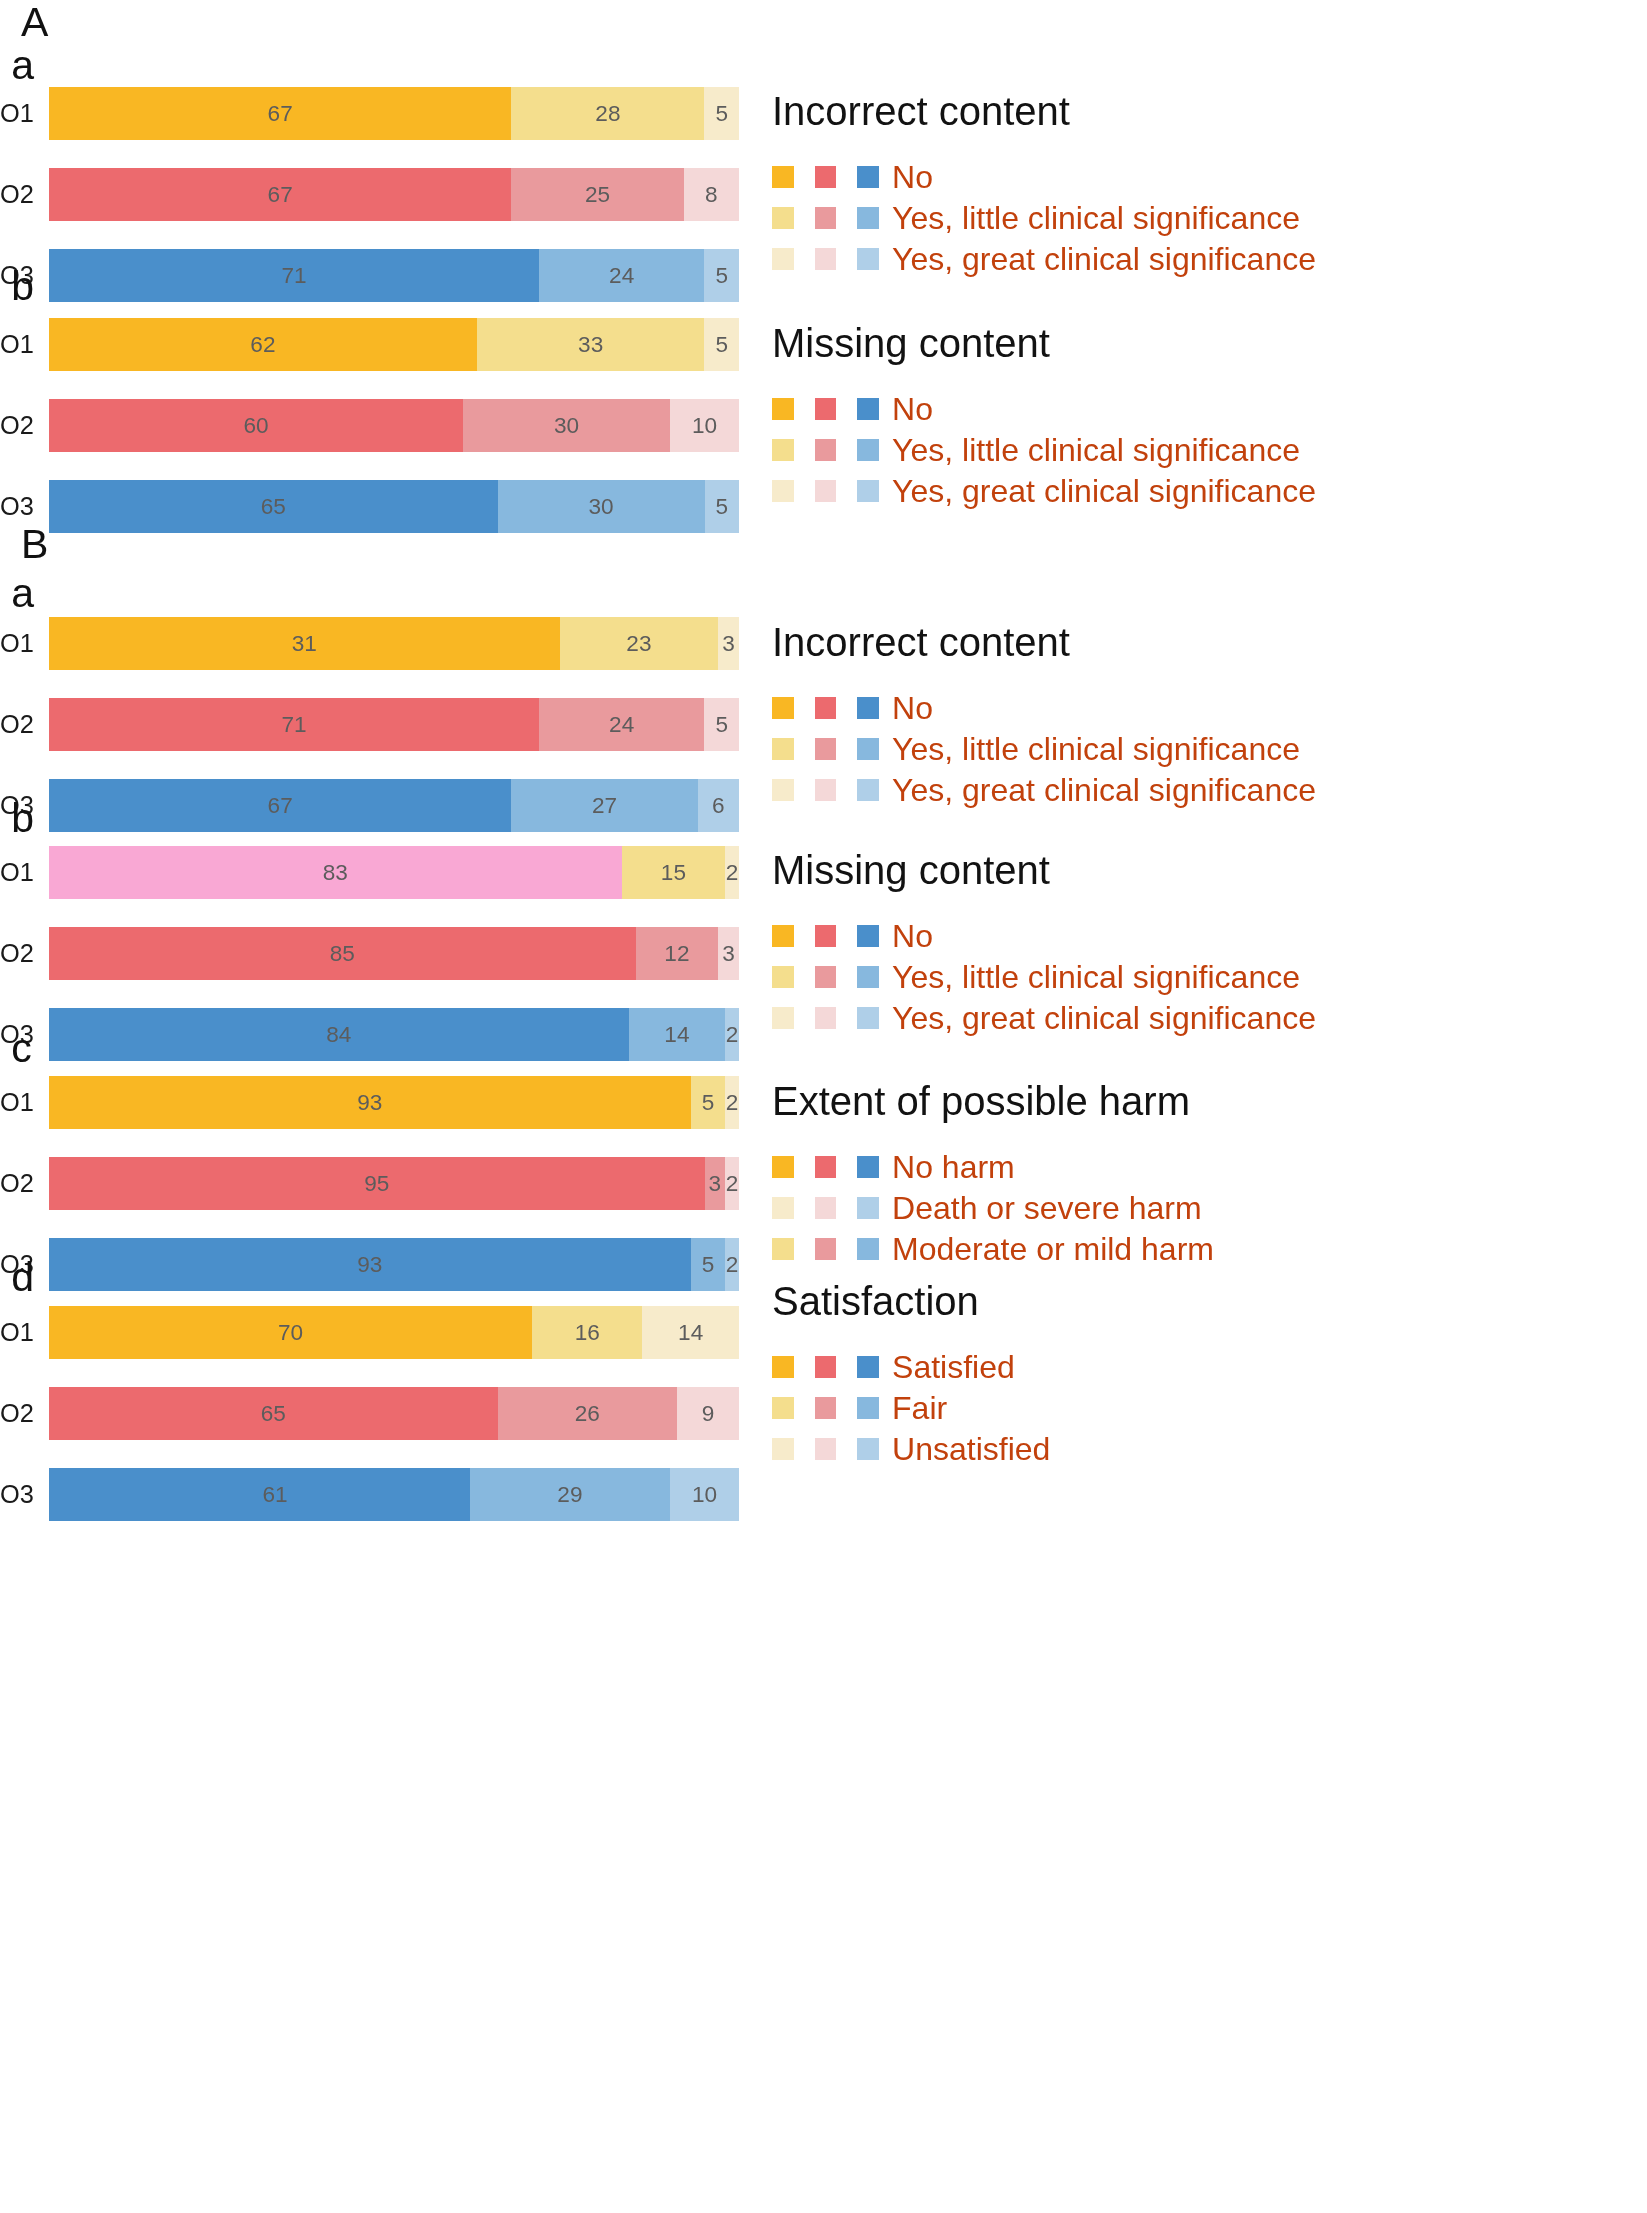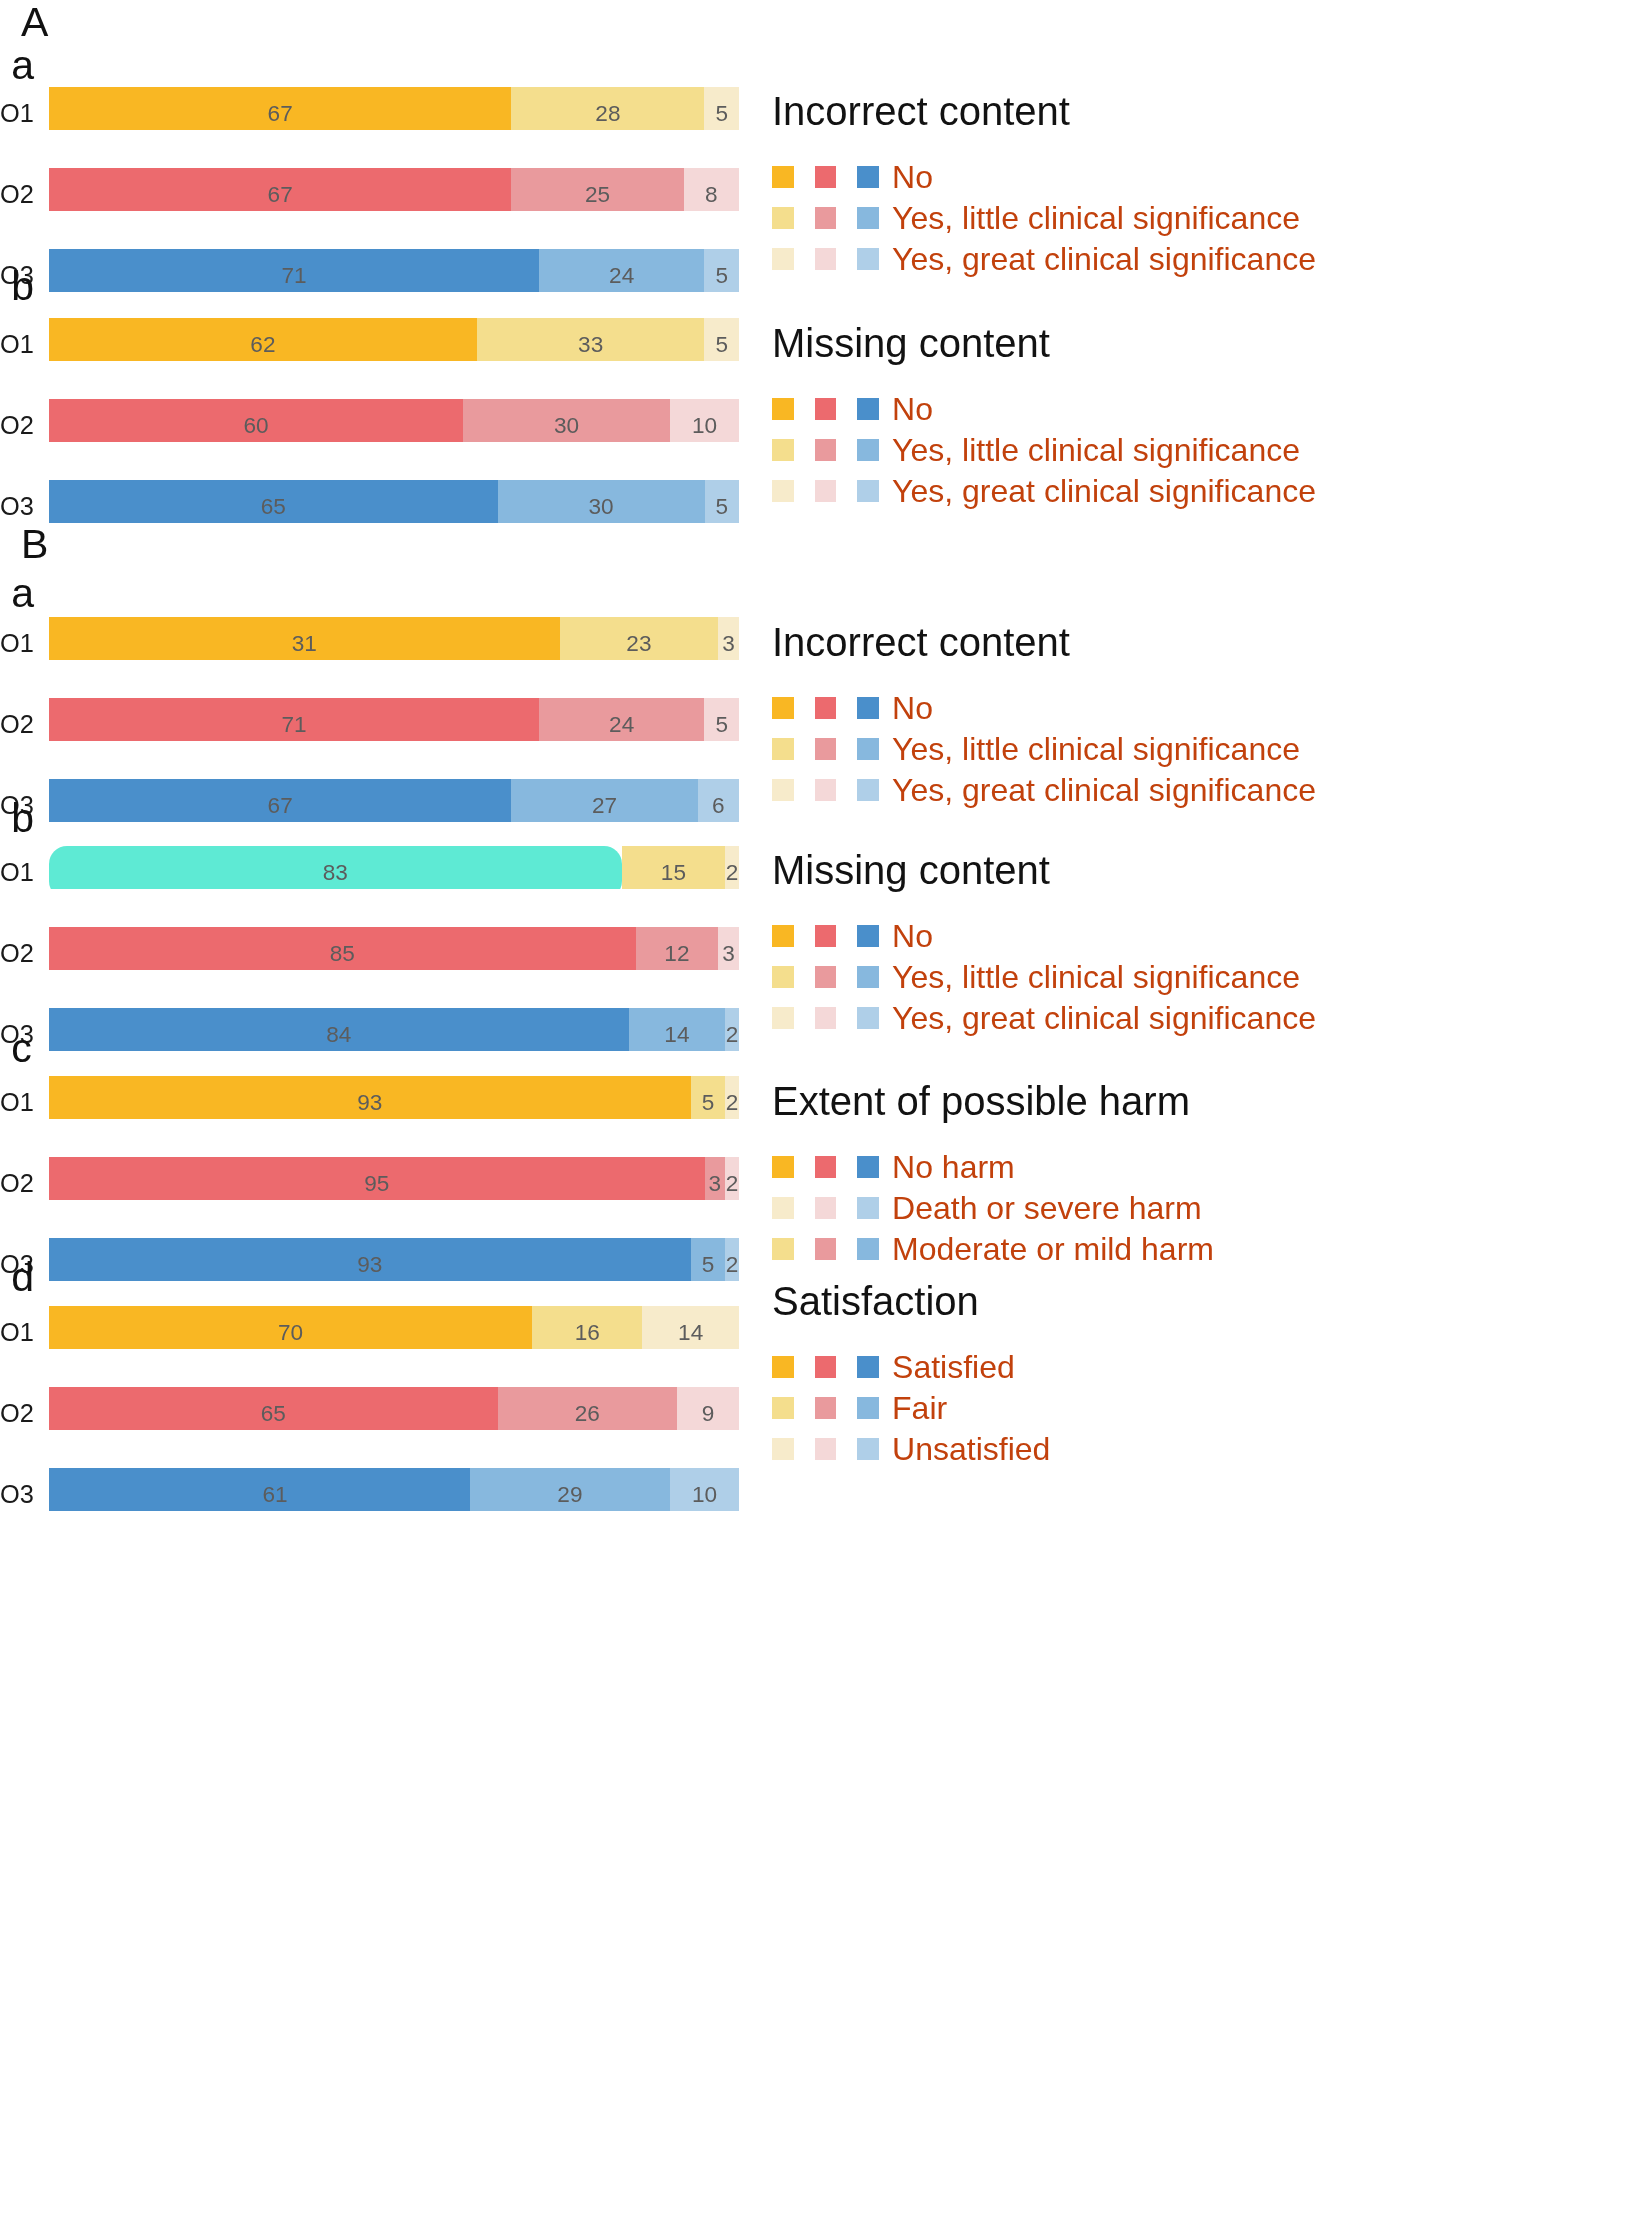--- a/index.html
+++ b/index.html
@@ -74,21 +74,21 @@
     font-size: 25.4px;
     color: #1a1a1a;
     text-align: left;
     white-space: nowrap;
   }
 
   .bar-track {
     position: absolute;
     left: 49px;
     top: 0;
-    height: 43px;
+    height: 53px;
     width: 690px;
     display: flex;
     overflow: hidden;
   }
 
   .seg {
     height: 53px;
     display: flex;
     align-items: center;
     justify-content: center;
@@ -291,21 +291,21 @@
         <span class="legend-sw last" style="background: rgb(175, 207, 232);"></span>
         <span class="legend-text">Yes, great clinical significance</span>
       </div>
     </div>
     <div class="panel-letter" style="top: 798px;">b</div>
     <div class="panel" style="top: 846px;">
       <div class="plot" style="position: relative;">
         <div class="bar-row">
           <div class="bar-cat">O1</div>
           <div class="bar-track">
-            <div class="seg" style="background: #5eead4; flex: 0 0 83%; border-radius: 18px;">83</div>
+            <div class="seg" style="background: #f9a8d4; flex: 0 0 83%;">83</div>
             <div class="seg" style="background: rgb(244, 222, 141); flex: 0 0 15%;">15</div>
             <div class="seg" style="background: rgb(247, 235, 203); flex: 0 0 2%;">2</div>
           </div>
         </div>
         <div class="bar-row">
           <div class="bar-cat">O2</div>
           <div class="bar-track">
             <div class="seg" style="background: rgb(236, 106, 110); flex: 0 0 85%;">85</div>
             <div class="seg" style="background: rgb(233, 154, 157); flex: 0 0 12%;">12</div>
             <div class="seg" style="background: rgb(244, 216, 216); flex: 0 0 3%;">3</div>

